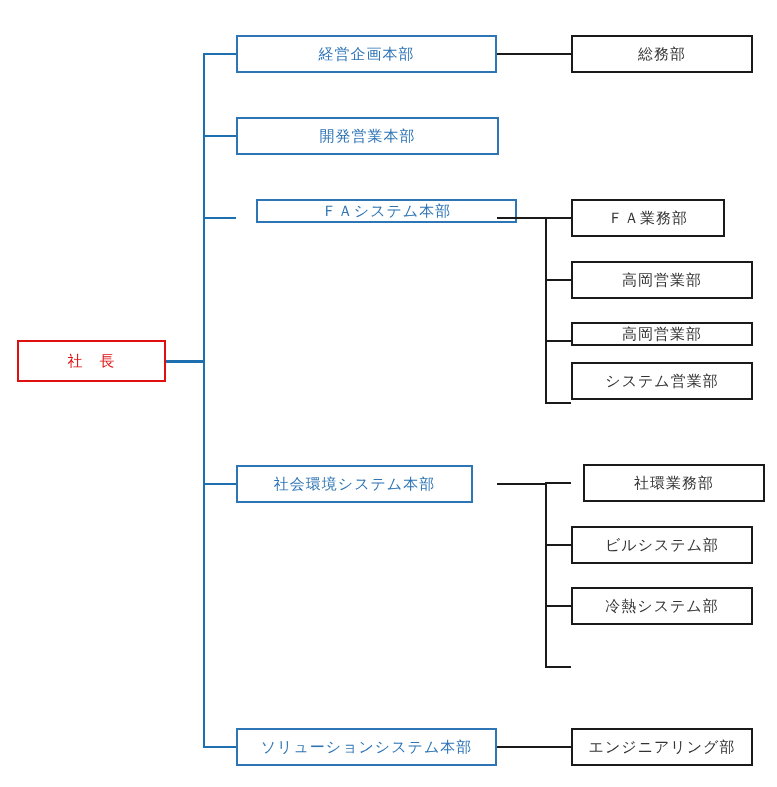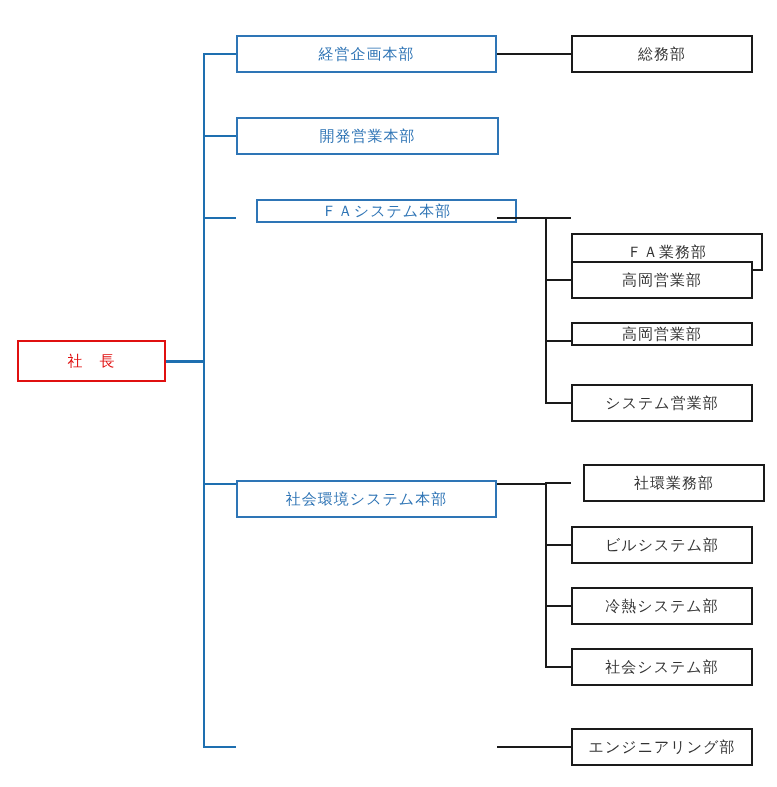--- a/index.html
+++ b/index.html
@@ -52,32 +52,32 @@
     <div class="line blue" style="left: 203px; top: 135px; width: 33px; height: 2px;"></div>
     <div class="node division-box" style="left: 236px; top: 117px; width: 263px; height: 38px;">開発営業本部</div>
     <div class="line blue" style="left: 203px; top: 217px; width: 33px; height: 2px;"></div>
     <div class="node division-box" style="left: 236px; top: 199px; width: 261px; height: 24px; margin-left: 20px;">ＦＡシステム本部</div>
     <div class="line black" style="left: 497px; top: 217px; width: 50px; height: 2px;"></div>
     <div class="line black" style="left: 545px; top: 217px; width: 2px; height: 187px;"></div>
     <div class="line black" style="left: 545px; top: 217px; width: 26px; height: 2px;"></div>
     <div class="line black" style="left: 545px; top: 279px; width: 26px; height: 2px;"></div>
     <div class="line black" style="left: 545px; top: 340px; width: 26px; height: 2px;"></div>
     <div class="line black" style="left: 545px; top: 402px; width: 26px; height: 2px;"></div>
-    <div class="node department-box" style="left: 571px; top: 199px; width: 192px; height: 38px; margin-top: 34px;">ＦＡ業務部</div>
+    <div class="node department-box" style="left: 571px; top: 199px; width: 154px; height: 38px;">ＦＡ業務部</div>
     <div class="node department-box" style="left: 571px; top: 261px; width: 182px; height: 38px;">高岡営業部</div>
     <div class="node department-box" style="left: 571px; top: 322px; width: 182px; height: 24px;">高岡営業部</div>
-    <div class="node department-box" style="left: 571px; top: 384px; width: 182px; height: 38px;">システム営業部</div>
+    <div class="node department-box" style="left: 571px; top: 362px; width: 182px; height: 38px;">システム営業部</div>
     <div class="line blue" style="left: 203px; top: 483px; width: 33px; height: 2px;"></div>
-    <div class="node division-box" style="left: 236px; top: 480px; width: 261px; height: 38px; font-family: Liberation Serif, serif;">社会環境システム本部</div>
+    <div class="node division-box" style="left: 236px; top: 465px; width: 237px; height: 38px; font-family: Liberation Serif, serif;">社会環境システム本部</div>
     <div class="line black" style="left: 497px; top: 483px; width: 50px; height: 2px;"></div>
     <div class="line black" style="left: 545px; top: 482px; width: 2px; height: 186px;"></div>
     <div class="line black" style="left: 545px; top: 482px; width: 26px; height: 2px;"></div>
     <div class="line black" style="left: 545px; top: 544px; width: 26px; height: 2px;"></div>
     <div class="line black" style="left: 545px; top: 605px; width: 26px; height: 2px;"></div>
     <div class="line black" style="left: 545px; top: 666px; width: 26px; height: 2px;"></div>
     <div class="node department-box" style="left: 571px; top: 464px; width: 182px; height: 38px; margin-left: 12px;">社環業務部</div>
     <div class="node department-box" style="left: 571px; top: 587px; width: 182px; height: 38px;">冷熱システム部</div>
     <div class="node department-box" style="left: 571px; top: 526px; width: 182px; height: 38px;">ビルシステム部</div>
-    <div class="node department-box" style="left: 571px; top: 648px; width: 182px; height: 38px;">社会システム部</div>
     <div class="line blue" style="left: 203px; top: 746px; width: 33px; height: 2px;"></div>
+    <div class="node division-box" style="left: 236px; top: 728px; width: 261px; height: 38px;">ソリューションシステム本部</div>
     <div class="line black" style="left: 497px; top: 746px; width: 74px; height: 2px;"></div>
     <div class="node department-box" style="left: 571px; top: 728px; width: 182px; height: 38px;">エンジニアリング部</div>
   </div>
 
 </body></html>

